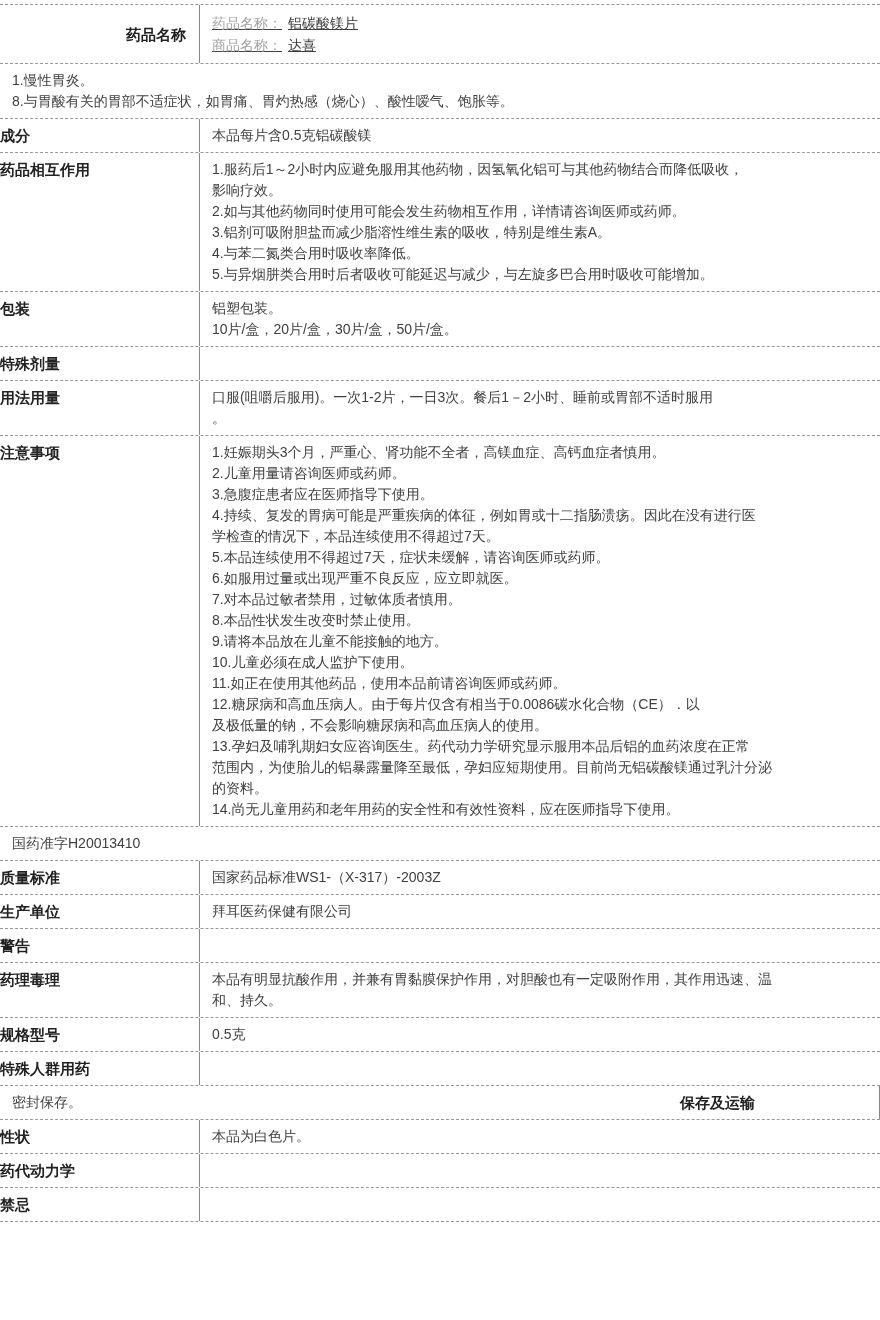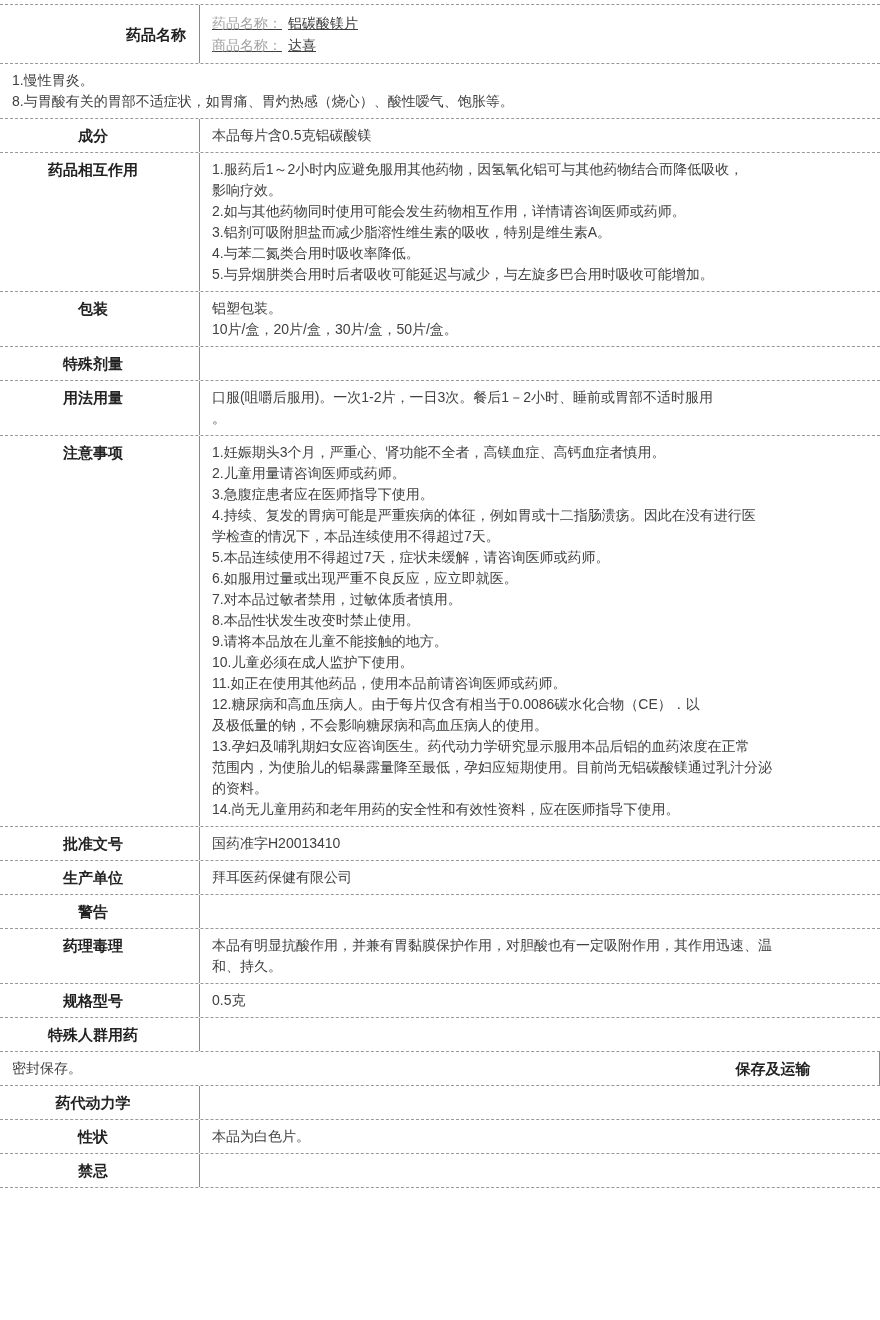--- a/index.html
+++ b/index.html
@@ -28,21 +28,21 @@
     border-top: 1px dashed #999999;
   }
   .cell {
     box-sizing: border-box;
   }
   .cell.label {
     width: 200px;
     min-width: 200px;
     border-right: 1px solid #888888;
     padding: 6px 13px 6px 0;
-    text-align: center;
+    text-align: left;
     font-size: 15px;
     font-weight: bold;
     color: #222222;
     line-height: 21px;
   }
   .cell.label.label-mid {
     display: flex;
     align-items: center;
     justify-content: flex-end;
   }
@@ -146,24 +146,27 @@
 11.如正在使用其他药品，使用本品前请咨询医师或药师。
 12.糖尿病和高血压病人。由于每片仅含有相当于0.0086碳水化合物（CE）．以
 及极低量的钠，不会影响糖尿病和高血压病人的使用。
 13.孕妇及哺乳期妇女应咨询医生。药代动力学研究显示服用本品后铝的血药浓度在正常
 范围内，为使胎儿的铝暴露量降至最低，孕妇应短期使用。目前尚无铝碳酸镁通过乳汁分泌
 的资料。
 14.尚无儿童用药和老年用药的安全性和有效性资料，应在医师指导下使用。</div>
     </div>
 
     <div class="row">
-      <div class="cell label">批准文号</div>
       <div class="cell content">国药准字H20013410</div>
     </div>
 
+    <div class="row">
+      <div class="cell label">质量标准</div>
+      <div class="cell content">国家药品标准WS1-（X-317）-2003Z</div>
+    </div>
 
     <div class="row">
       <div class="cell label">生产单位</div>
       <div class="cell content">拜耳医药保健有限公司</div>
     </div>
 
     <div class="row">
       <div class="cell label">警告</div>
       <div class="cell content"></div>
     </div>
@@ -183,27 +186,27 @@
       <div class="cell label">特殊人群用药</div>
       <div class="cell content"></div>
     </div>
 
     <div class="row">
       <div class="cell content">密封保存。</div>
       <div class="cell label">保存及运输</div>
     </div>
 
     <div class="row">
-      <div class="cell label">药代动力学</div>
-      <div class="cell content"></div>
-    </div>
-
-    <div class="row">
       <div class="cell label">性状</div>
       <div class="cell content">本品为白色片。</div>
     </div>
 
     <div class="row">
+      <div class="cell label">药代动力学</div>
+      <div class="cell content"></div>
+    </div>
+
+    <div class="row">
       <div class="cell label">禁忌</div>
     </div>
 
   </div>
 </div>
 
 </body></html>

